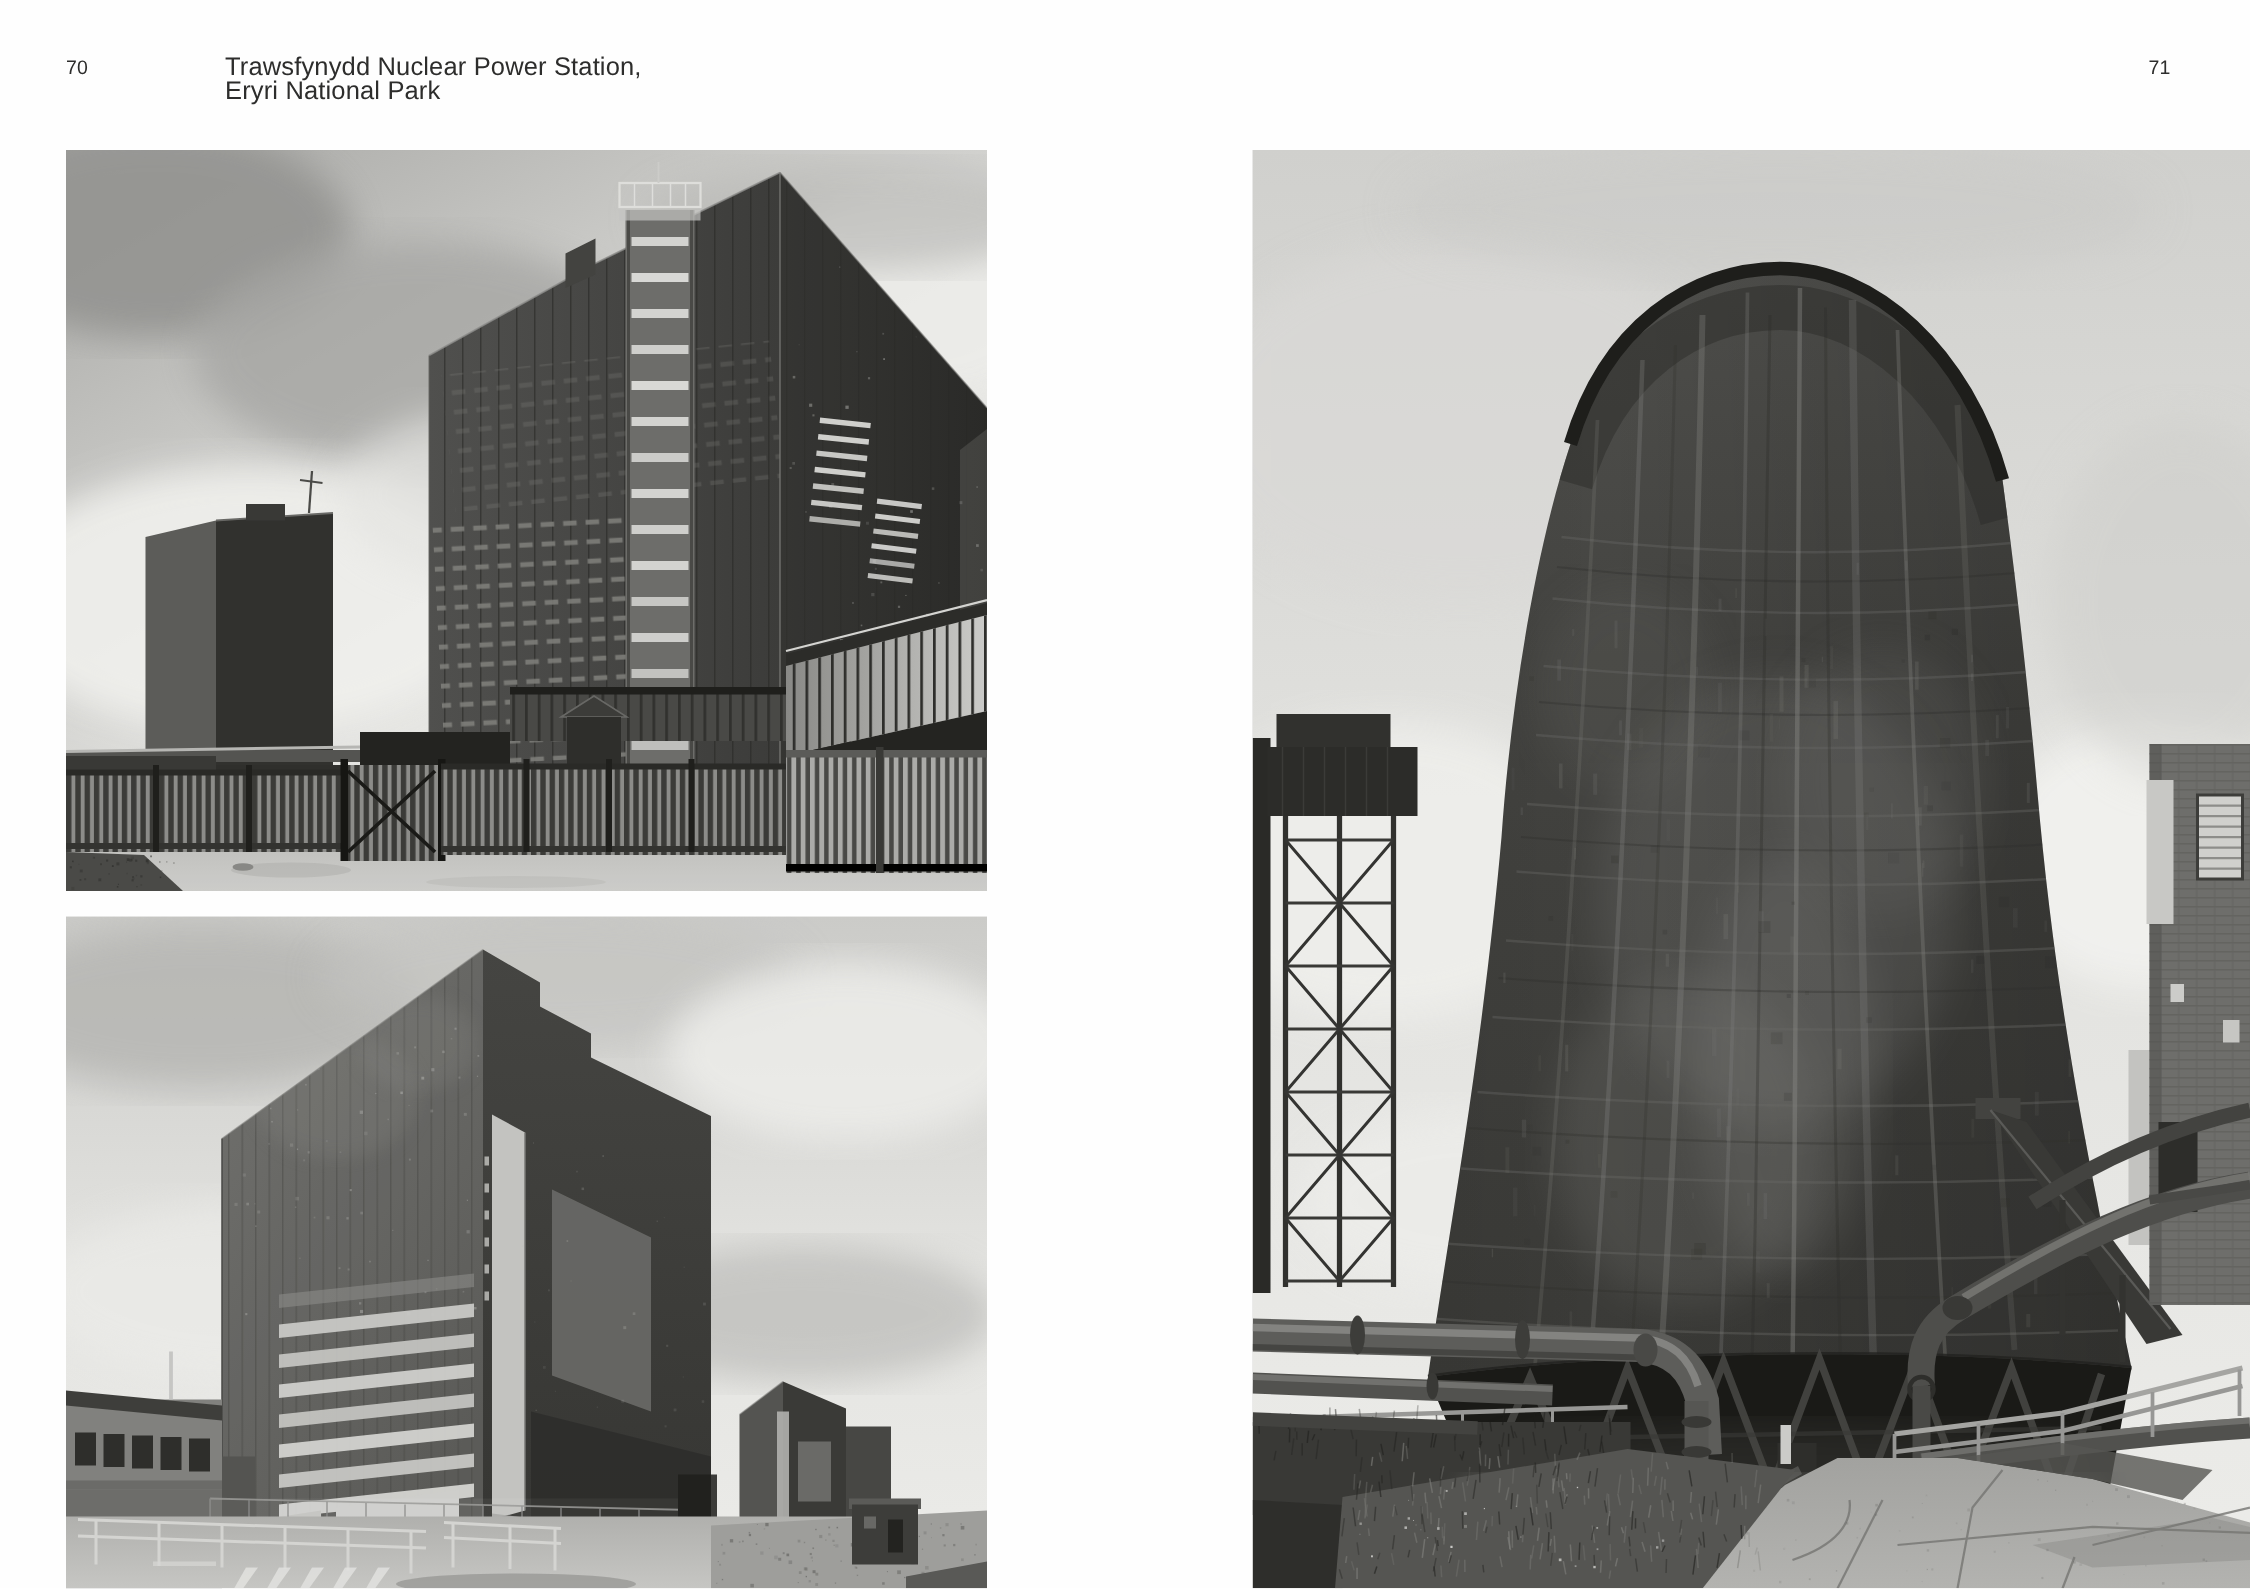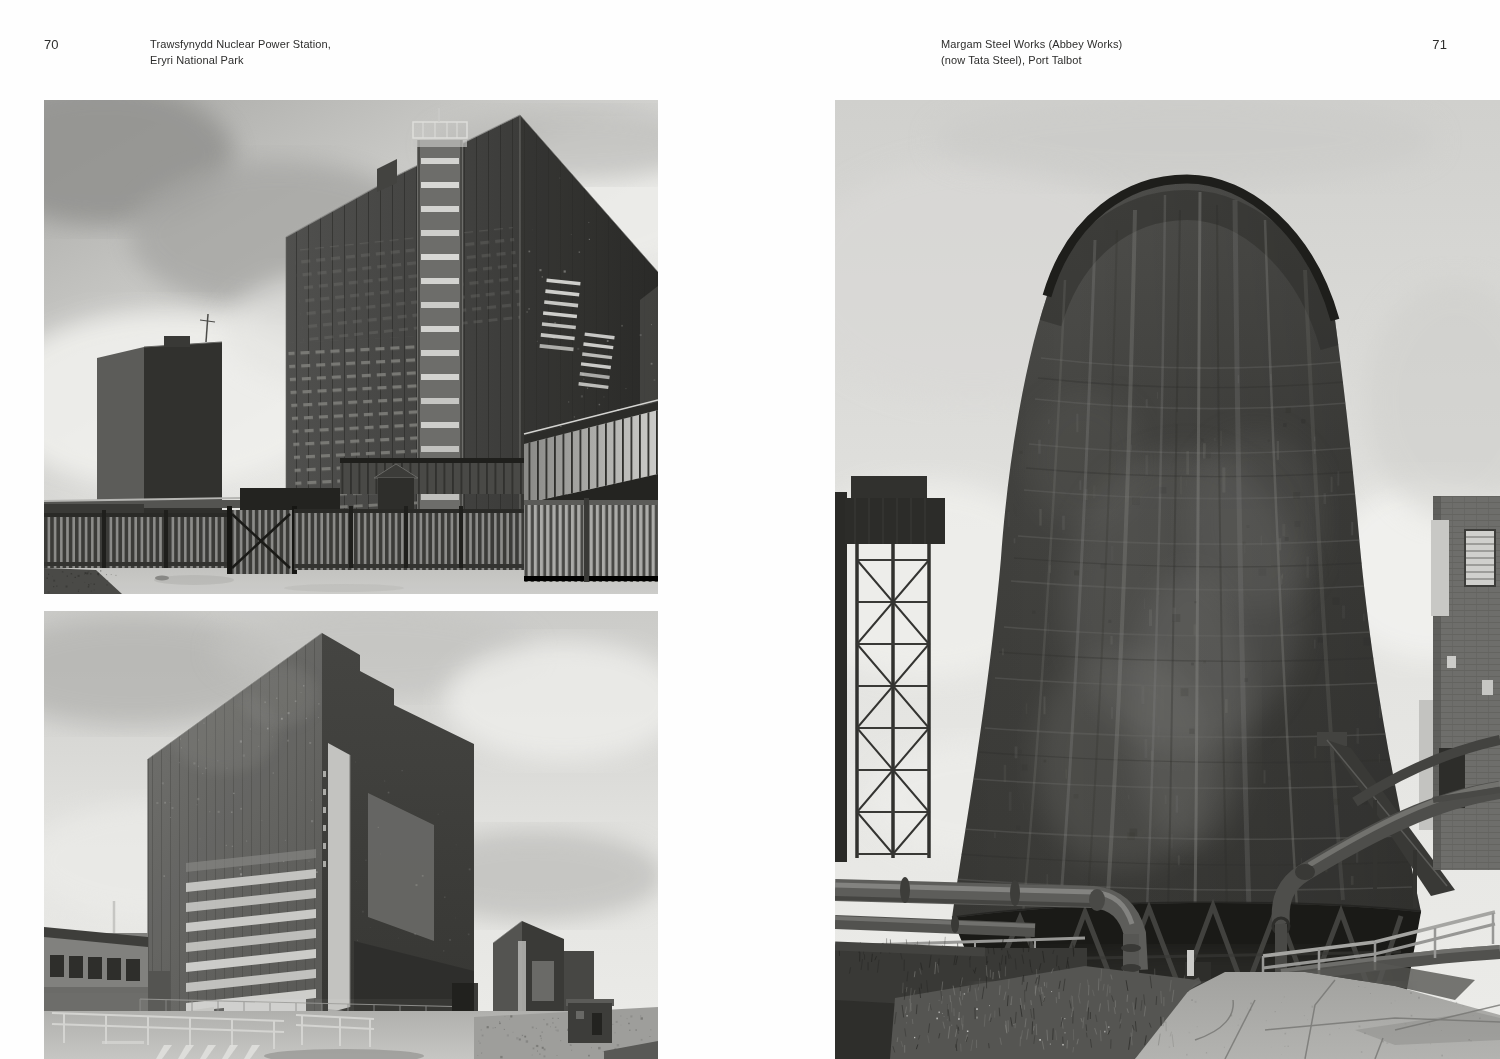--- a/index.html
+++ b/index.html
@@ -1,40 +1,36 @@
 <!DOCTYPE html>
 <html><head>
 <meta charset="utf-8">
 <style>
   html,body{margin:0;padding:0;background:#ffffff;}
   .spread{position:relative;width:1500px;height:1059px;background:#fefefe;overflow:hidden;
           font-family:"Liberation Sans",sans-serif;}
   .folio{position:absolute;top:37px;font-size:13px;line-height:15.5px;color:#2d2d2c;
          letter-spacing:.1px;white-space:pre;}
-  .caption{position:absolute;top:37px;font-size:11px;line-height:15.5px;color:#2d2d2c;
+  .caption{position:absolute;top:37px;font-size:17px;line-height:15.5px;color:#2d2d2c;
            letter-spacing:.1px;}
   figure.photo{position:absolute;margin:0;overflow:hidden;background:#d8d8d6;}
   figure.photo svg{display:block;}
   #photo-top-left{left:44px;top:100px;width:614px;height:494px;}
   #photo-bottom-left{left:44px;top:611px;width:614px;height:448px;}
   #photo-right{left:835px;top:100px;width:665px;height:959px;}
 </style>
 </head>
 <body>
 
 <div class="spread">
 
   <div class="folio" style="left:44px">70</div>
   <div class="caption" style="left:150px">
     <div>Trawsfynydd Nuclear Power Station,</div>
     <div>Eryri National Park</div>
-  </div>
-  <div class="caption" style="left:941px">
-    <div>Margam Steel Works (Abbey Works)</div>
-    <div>(now Tata Steel), Port Talbot</div>
   </div>
   <div class="folio" style="right:53px">71</div>
 
   <figure class="photo" id="photo-top-left" role="img" aria-label="Black and white photograph of two massive dark concrete reactor buildings of Trawsfynydd Nuclear Power Station behind a steel palisade security fence, under a bright cloudy sky">
     <svg width="614" height="494" viewBox="0 0 614 494">
       <defs>
         <linearGradient id="p1-sky" x1="0" y1="0" x2="0.7" y2="1">
           <stop offset="0" stop-color="#a9a9a7"></stop>
             <stop offset="0.35" stop-color="#cbcbc9"></stop>
           <stop offset="0.7" stop-color="#e9e9e7"></stop>

